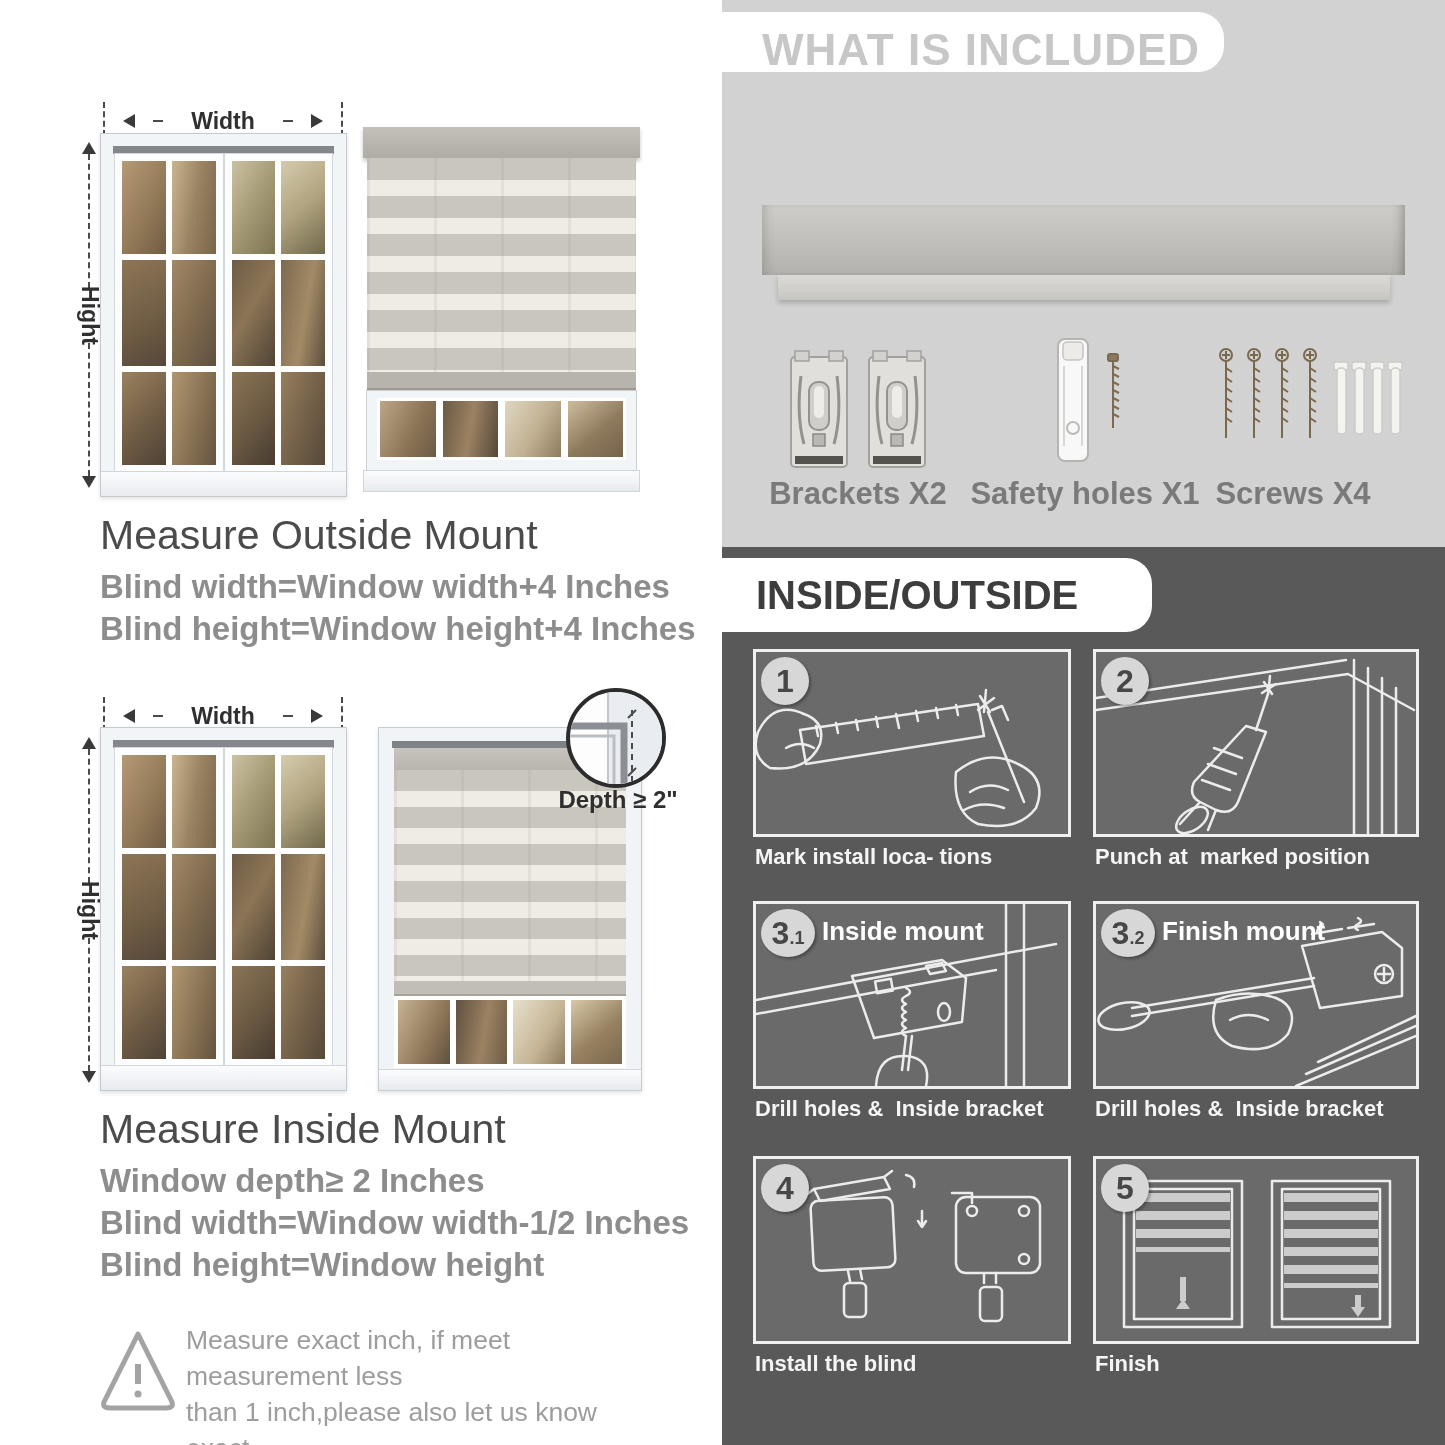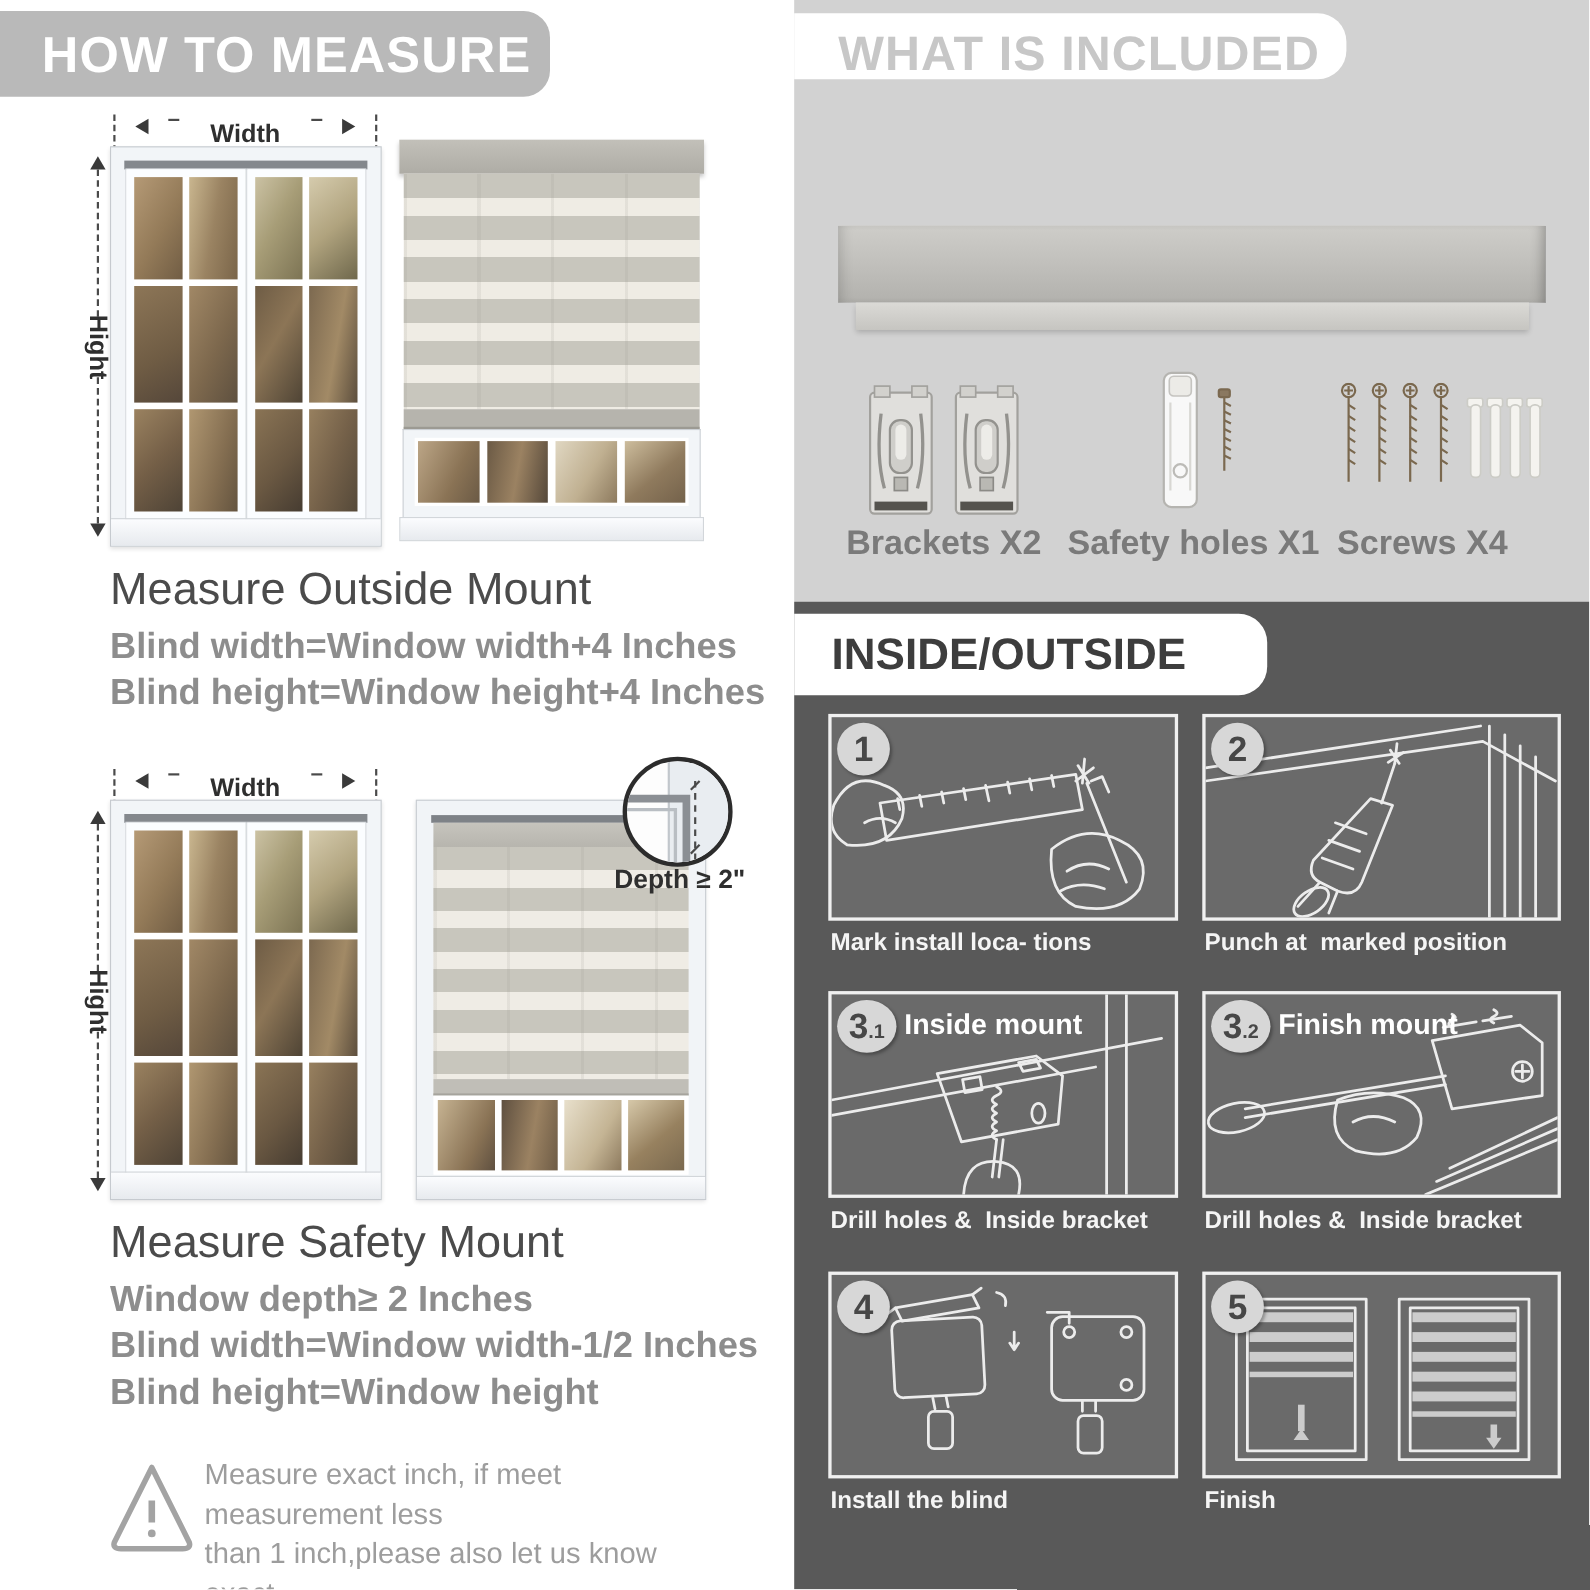--- a/index.html
+++ b/index.html
@@ -8,21 +8,21 @@
   .abs{position:absolute;}
 
   
   .left-header{left:0;top:10px;width:462px;height:78px;background:#b9b9b9;
     border-radius:0 24px 24px 0;color:#ffffff;font-weight:bold;font-size:46px;
     line-height:78px;padding-left:38px;letter-spacing:1px;}
   .sec-title{font-weight:normal;font-size:41px;color:#4b4b4b;}
   .sec-line{font-weight:bold;font-size:33px;color:#8d8d8d;}
 
   
-  .warrow{display:flex;align-items:flex-start;height:26px;gap:18px;}
+  .warrow{display:flex;align-items:center;height:26px;gap:18px;}
   .warrow .tick{width:0;height:34px;border-left:2px dashed #4a4a4a;margin-top:-4px;}
   .warrow .dash{flex:1;height:0;border-top:2px dashed #4a4a4a;}
   .warrow .ah{width:0;height:0;border-top:7px solid transparent;border-bottom:7px solid transparent;}
   .warrow .ah.l{border-right:12px solid #3a3a3a;}
   .warrow .ah.r{border-left:12px solid #3a3a3a;}
   .warrow .lbl{font-size:23px;font-weight:bold;color:#2f2f2f;padding:0 10px;white-space:nowrap;}
 
   
   .harrow{display:flex;flex-direction:column;align-items:center;width:26px;}
   .harrow .dash{flex:1;width:0;border-left:2px dashed #4a4a4a;}
@@ -127,21 +127,20 @@
   .badge .sub{font-size:18px;font-weight:bold;}
   .step-title{position:absolute;left:66px;top:12px;color:#ffffff;font-size:26px;font-weight:bold;z-index:2;}
   .step-cap{font-size:22px;font-weight:bold;color:#f5f5f5;white-space:pre-wrap;}
   .art{position:absolute;inset:0;width:100%;height:100%;}
 </style>
 </head>
 <body>
 
 <div class="page">
 
-  <div class="abs left-header">HOW TO MEASURE</div>
 
   <div class="abs warrow" style="left:103px;top:108px;width:240px;">
     <div class="tick"></div>
     <div class="ah l"></div>
     <div class="dash"></div>
     <div class="lbl">Width</div>
     <div class="dash"></div>
     <div class="ah r"></div>
     <div class="tick"></div>
   </div>
@@ -257,21 +256,21 @@
     <svg class="art" viewBox="0 0 92 92">
       <rect x="38" y="-10" width="80" height="110" fill="#e9edf1" stroke="#c2c7cc" stroke-width="2"></rect>
       <path d="M-10 34 L54 34 L54 102" fill="none" stroke="#8b8f94" stroke-width="7"></path>
       <path d="M-10 44 L44 44 L44 102" fill="none" stroke="#b9bec3" stroke-width="3"></path>
       <path d="M62 18 L62 92" stroke="#4a4a4a" stroke-width="2" stroke-dasharray="6 5" fill="none"></path>
       <path d="M58 26 L66 18 M58 84 L66 76" stroke="#4a4a4a" stroke-width="2" fill="none"></path>
     </svg>
   </div>
   <div class="abs depth-label">Depth ≥ 2"</div>
 
-  <div class="abs sec-title" style="left:100px;top:1106px;">Measure Safety Mount</div>
+  <div class="abs sec-title" style="left:100px;top:1106px;">Measure Inside Mount</div>
   <div class="abs sec-line" style="left:100px;top:1162px;">Window depth≥ 2 Inches</div>
   <div class="abs sec-line" style="left:100px;top:1204px;">Blind width=Window width-1/2 Inches</div>
   <div class="abs sec-line" style="left:100px;top:1246px;">Blind height=Window height</div>
 
   <svg class="abs" style="left:98px;top:1326px;" width="80" height="86" viewBox="0 0 80 86">
     <path d="M40 8 L74 76 Q76 82 68 82 L12 82 Q4 82 6 76 Z" fill="none" stroke="#a3a3a3" stroke-width="5" stroke-linejoin="round"></path>
     <line x1="40" y1="38" x2="40" y2="58" stroke="#a3a3a3" stroke-width="6"></line>
     <circle cx="40" cy="68" r="3.5" fill="#a3a3a3"></circle>
   </svg>
   <div class="abs warn-text">

